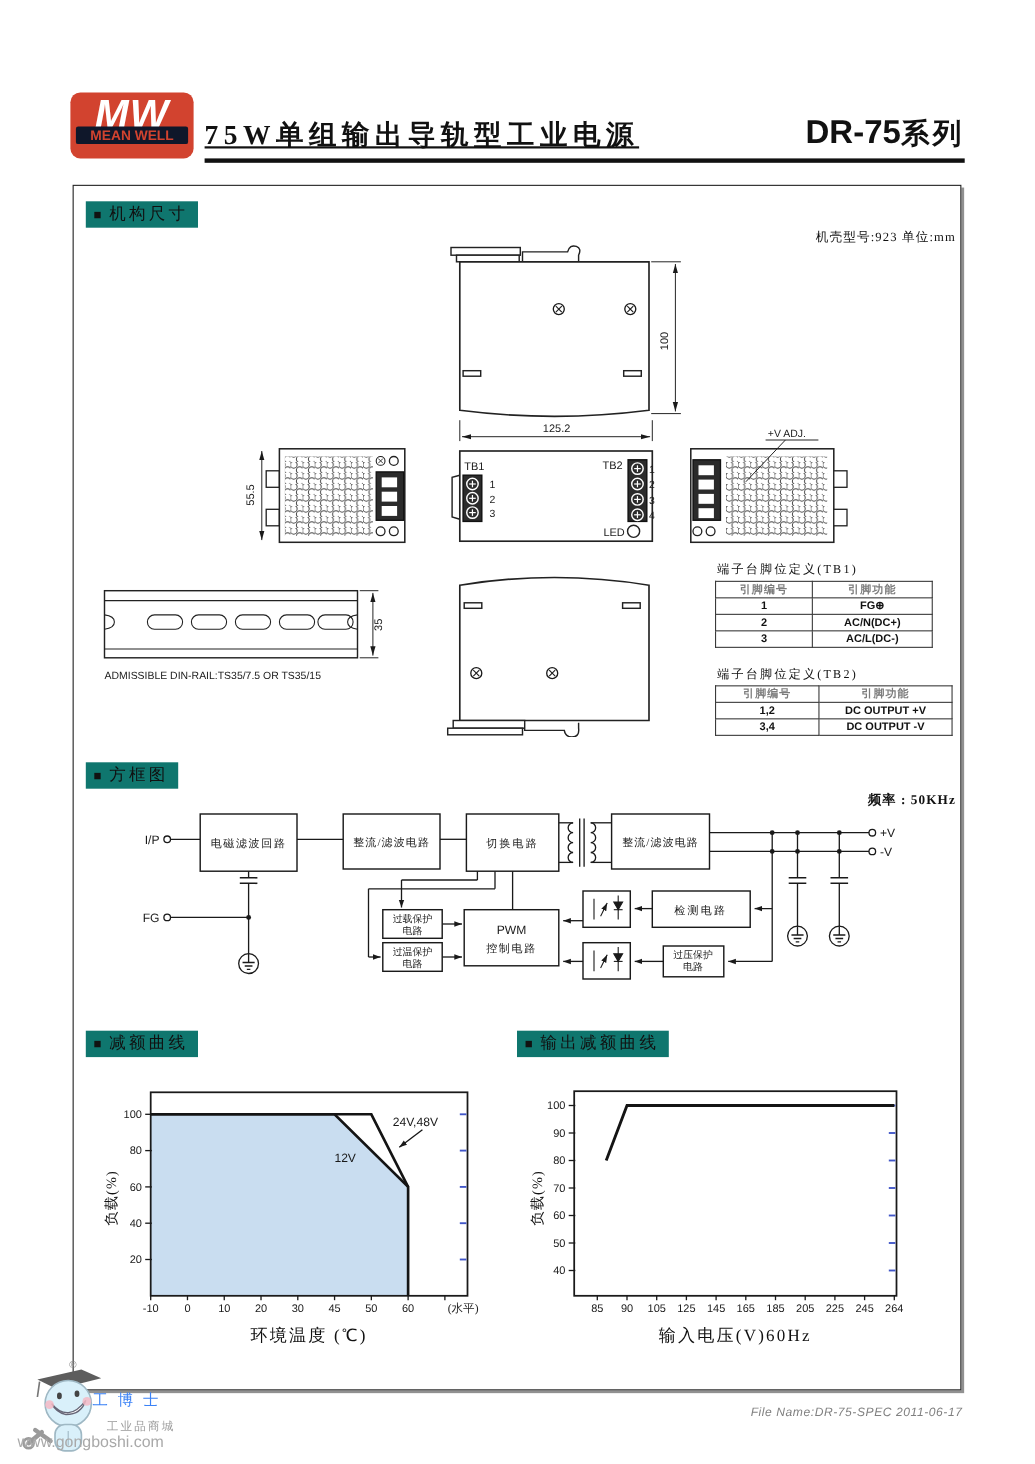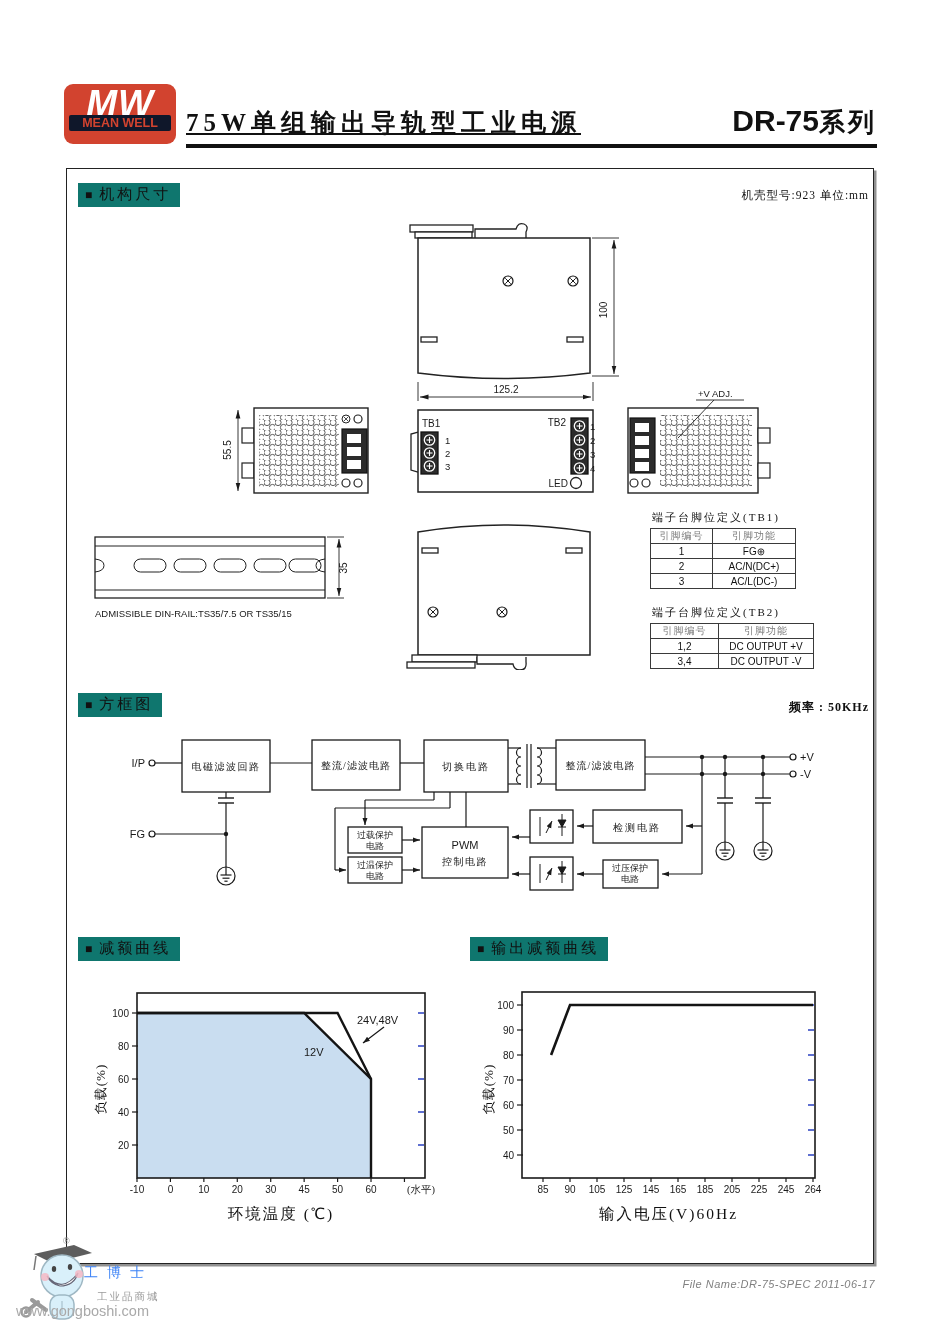--- a/index.html
+++ b/index.html
@@ -21,27 +21,27 @@
   .doc-series .ss{font-size:26px;font-weight:bold;letter-spacing:3px;}
   .head-rule{left:186px;top:144px;width:691px;height:3.5px;background:#111;}
 
   
   .content-box{left:66px;top:168px;width:806px;height:1094px;border:1.5px solid #222;
                box-shadow:2.5px 2.5px 0 #919191;background:#fff;}
 
   .sec-h{position:absolute;background:#0f766e;color:#111;font-size:15px;
          padding:2px 9px 3px 7px;letter-spacing:3px;white-space:nowrap;}
   .sec-h .mk{font-size:12px;letter-spacing:0;margin-right:7px;}
-  .note{position:absolute;font-size:11.5px;letter-spacing:1px;white-space:nowrap;}
+  .note{position:absolute;font-size:11.5px;letter-spacing:1px;white-space:nowrap;margin-top:20px;}
 
   
   .tbl-title{position:absolute;font-size:11px;letter-spacing:2px;white-space:nowrap;}
   table.pintable{position:absolute;border-collapse:collapse;background:#fff;
       font-family:"Liberation Sans",sans-serif;font-size:10px;}
-  table.pintable td{border:1px solid #3a3a3a;text-align:center;padding:0 3px;height:14px;}
+  table.pintable td{border:1px solid #3a3a3a;text-align:center;padding:0 16px;height:14px;font-weight:bold;}
   table.pintable tr.hd td{color:#7d7d7d;font-family:"Liberation Serif",serif;letter-spacing:1px;}
 
   
   svg text{font-family:"Liberation Sans",sans-serif;fill:#1a1a1a;}
   svg text.cjk{font-family:"Liberation Serif",serif;}
   .tick{font-size:10px;}
   .anno-t{font-size:11px;}
   .axis-xlabel{position:absolute;text-align:center;font-size:15.5px;letter-spacing:2px;}
   .axis-ylabel{position:absolute;width:90px;height:18px;text-align:center;font-size:13px;
                transform:rotate(-90deg);letter-spacing:1px;}

